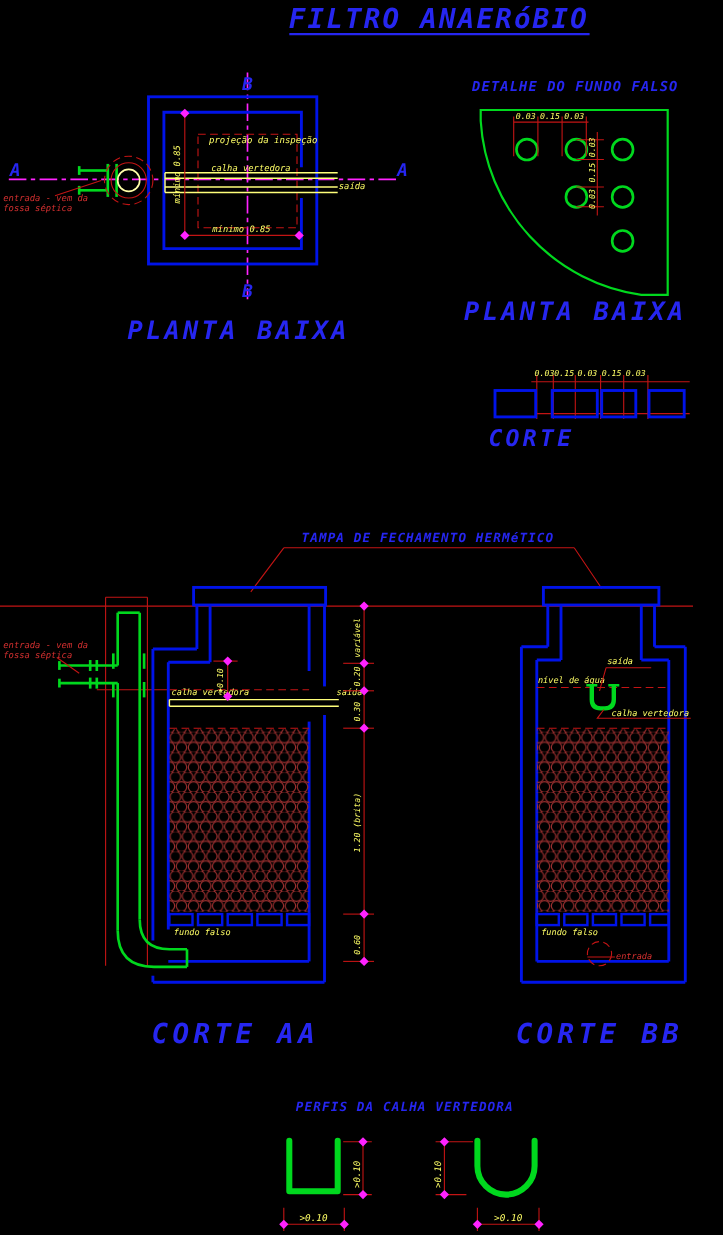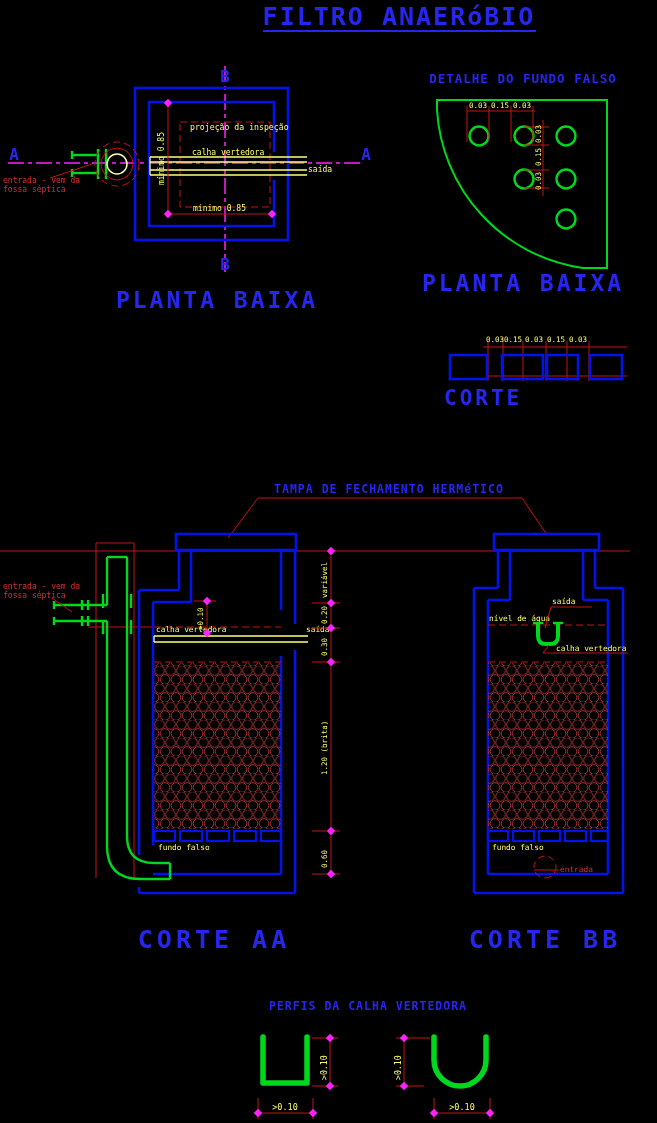--- a/index.html
+++ b/index.html
@@ -1,16 +1,16 @@
 <!DOCTYPE html>
 <html><head>
 <meta charset="utf-8">
 <style>
   html,body{margin:0;padding:0;background:#000;}
-  .stage{position:relative;width:657px;height:1123px;background:#000;overflow:hidden;}
+  .stage{position:relative;width:657px;height:1123px;background:#000;overflow:hidden;font-style:italic;}
   svg{display:block;}
   text{font-family:"DejaVu Sans Mono","Liberation Mono",monospace;}
   .t-blue{fill:#2626f0;font-weight:bold;}
   .t-yel{fill:#ffff66;}
   .t-red{fill:#d63030;}
   .blue{stroke:#0013e8;stroke-width:2.6;fill:none;}
   .blue2{stroke:#0013e8;stroke-width:2.2;fill:none;}
   .grn{stroke:#00d81e;stroke-width:2.4;fill:none;}
   .grn-f{stroke:#00d81e;stroke-width:5.5;fill:none;stroke-linejoin:round;stroke-linecap:round;}
   .red{stroke:#c31414;stroke-width:1;fill:none;}

